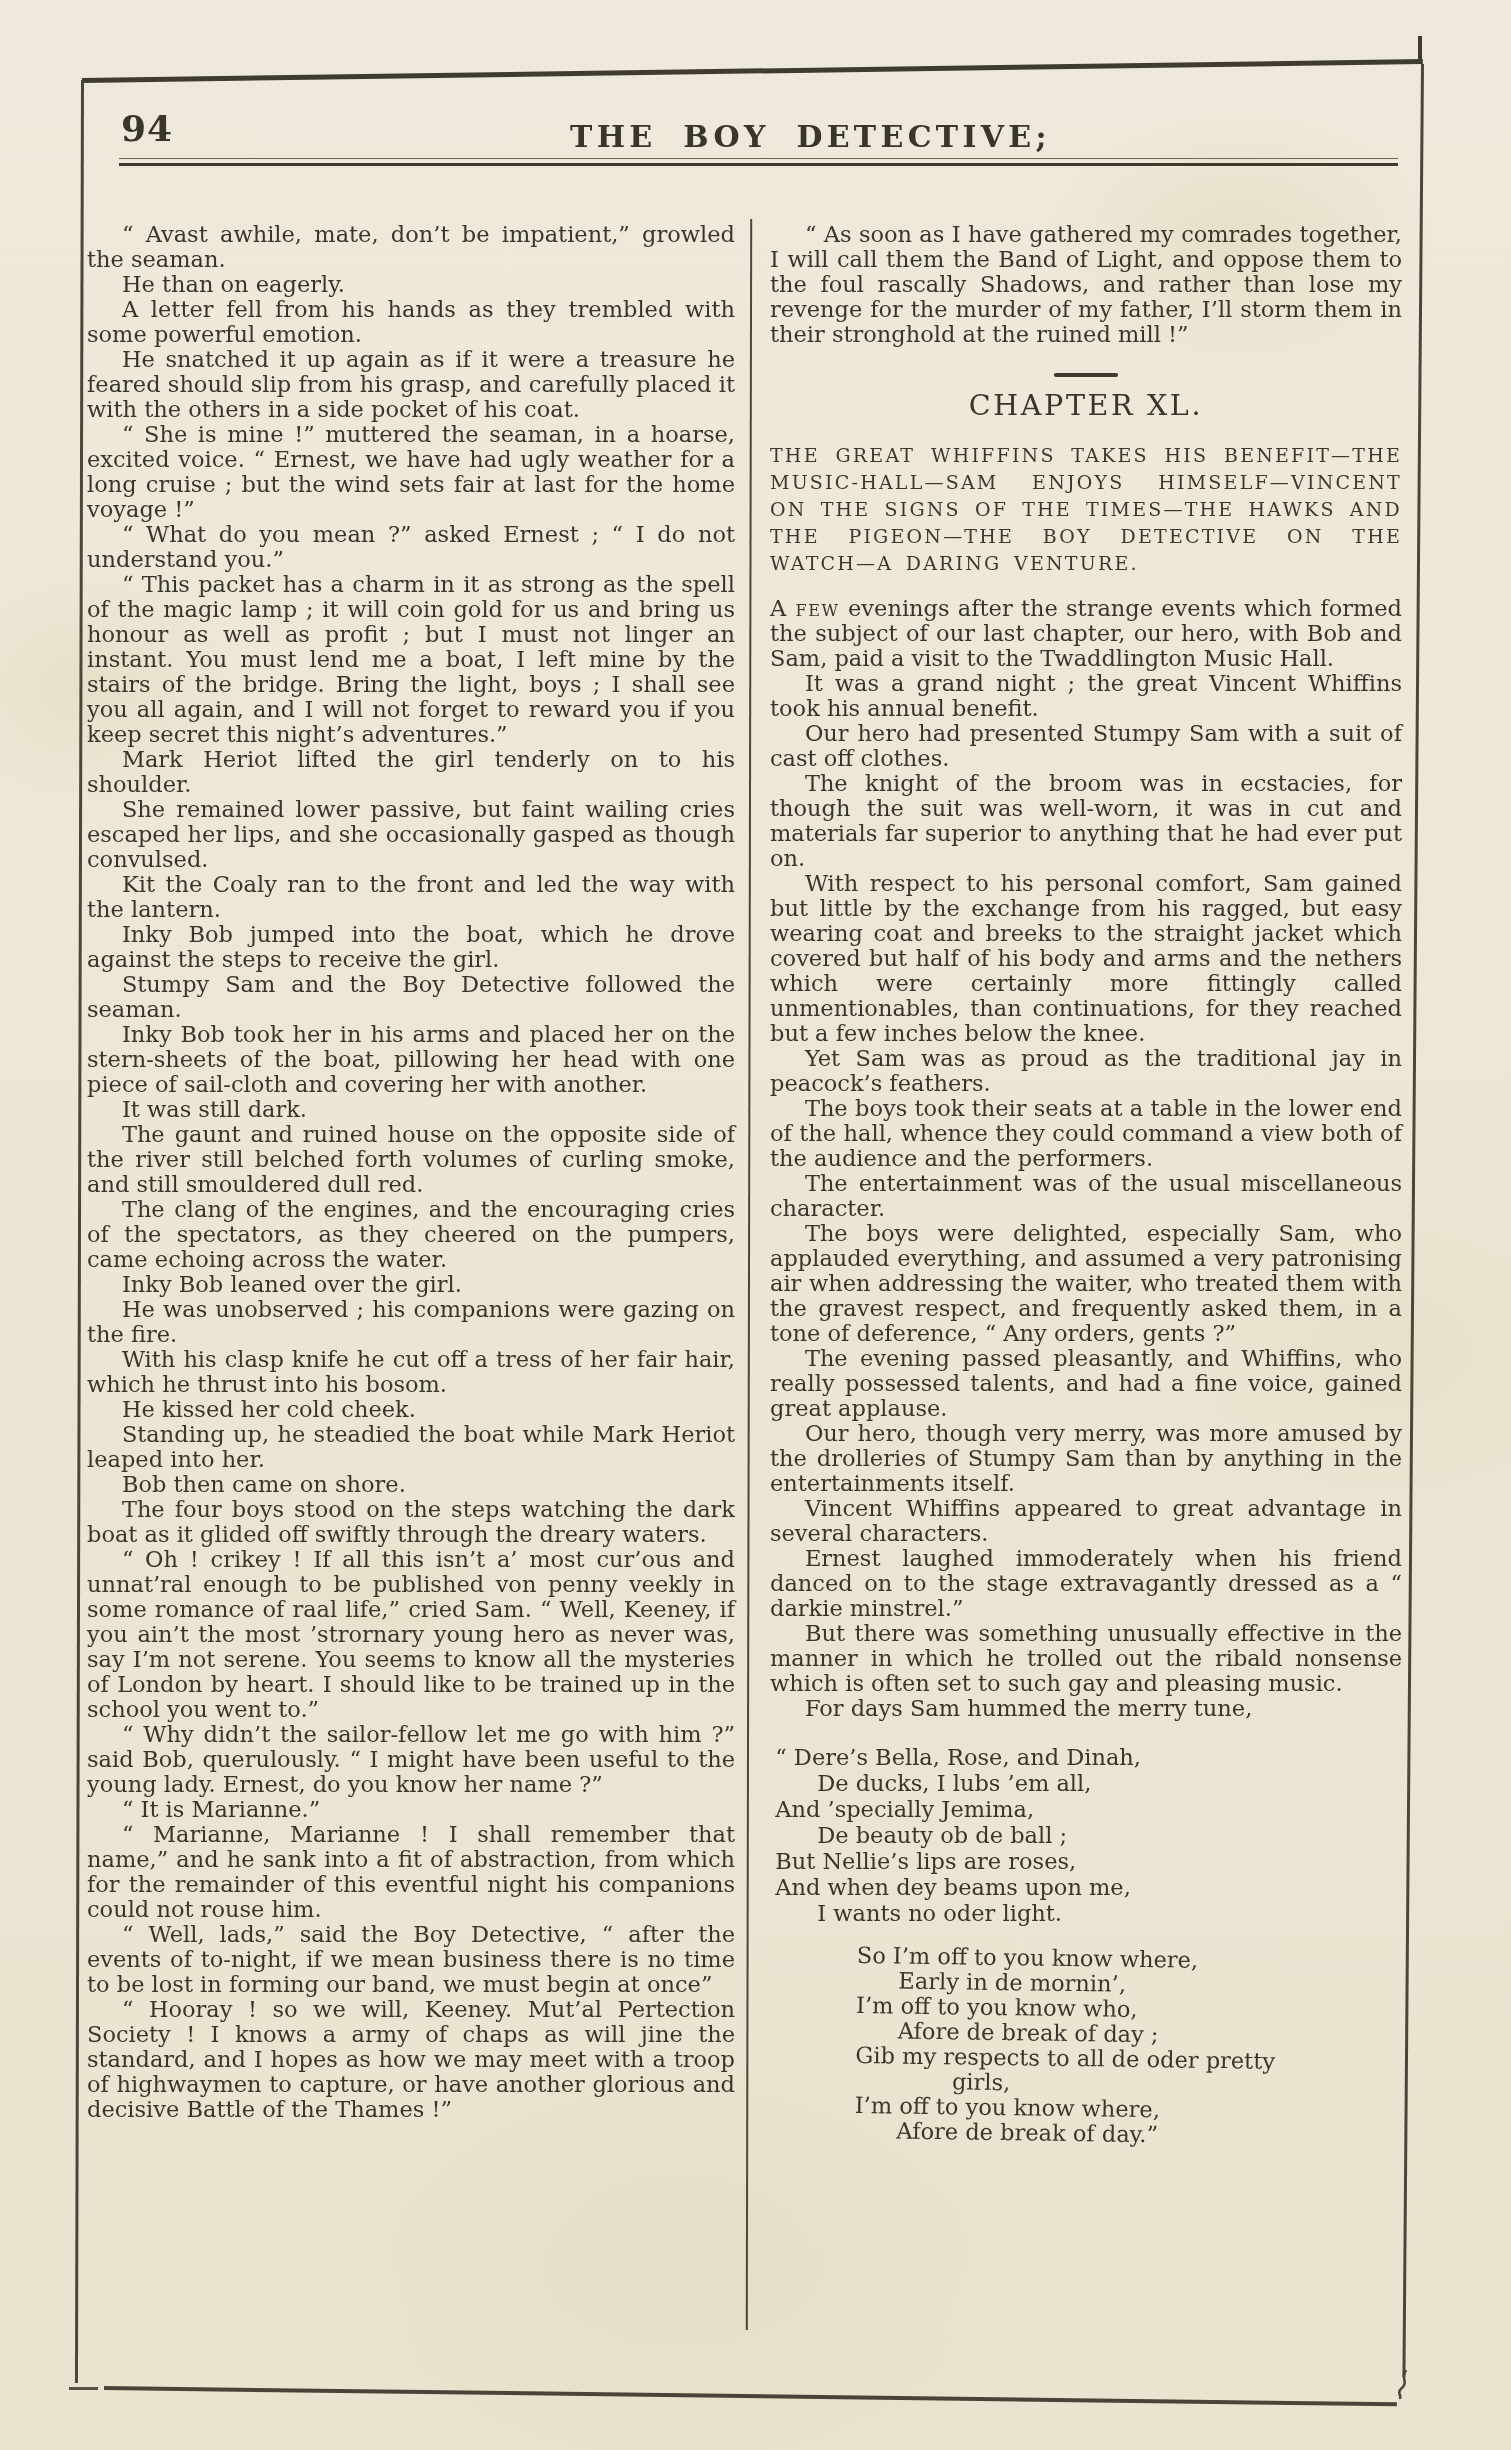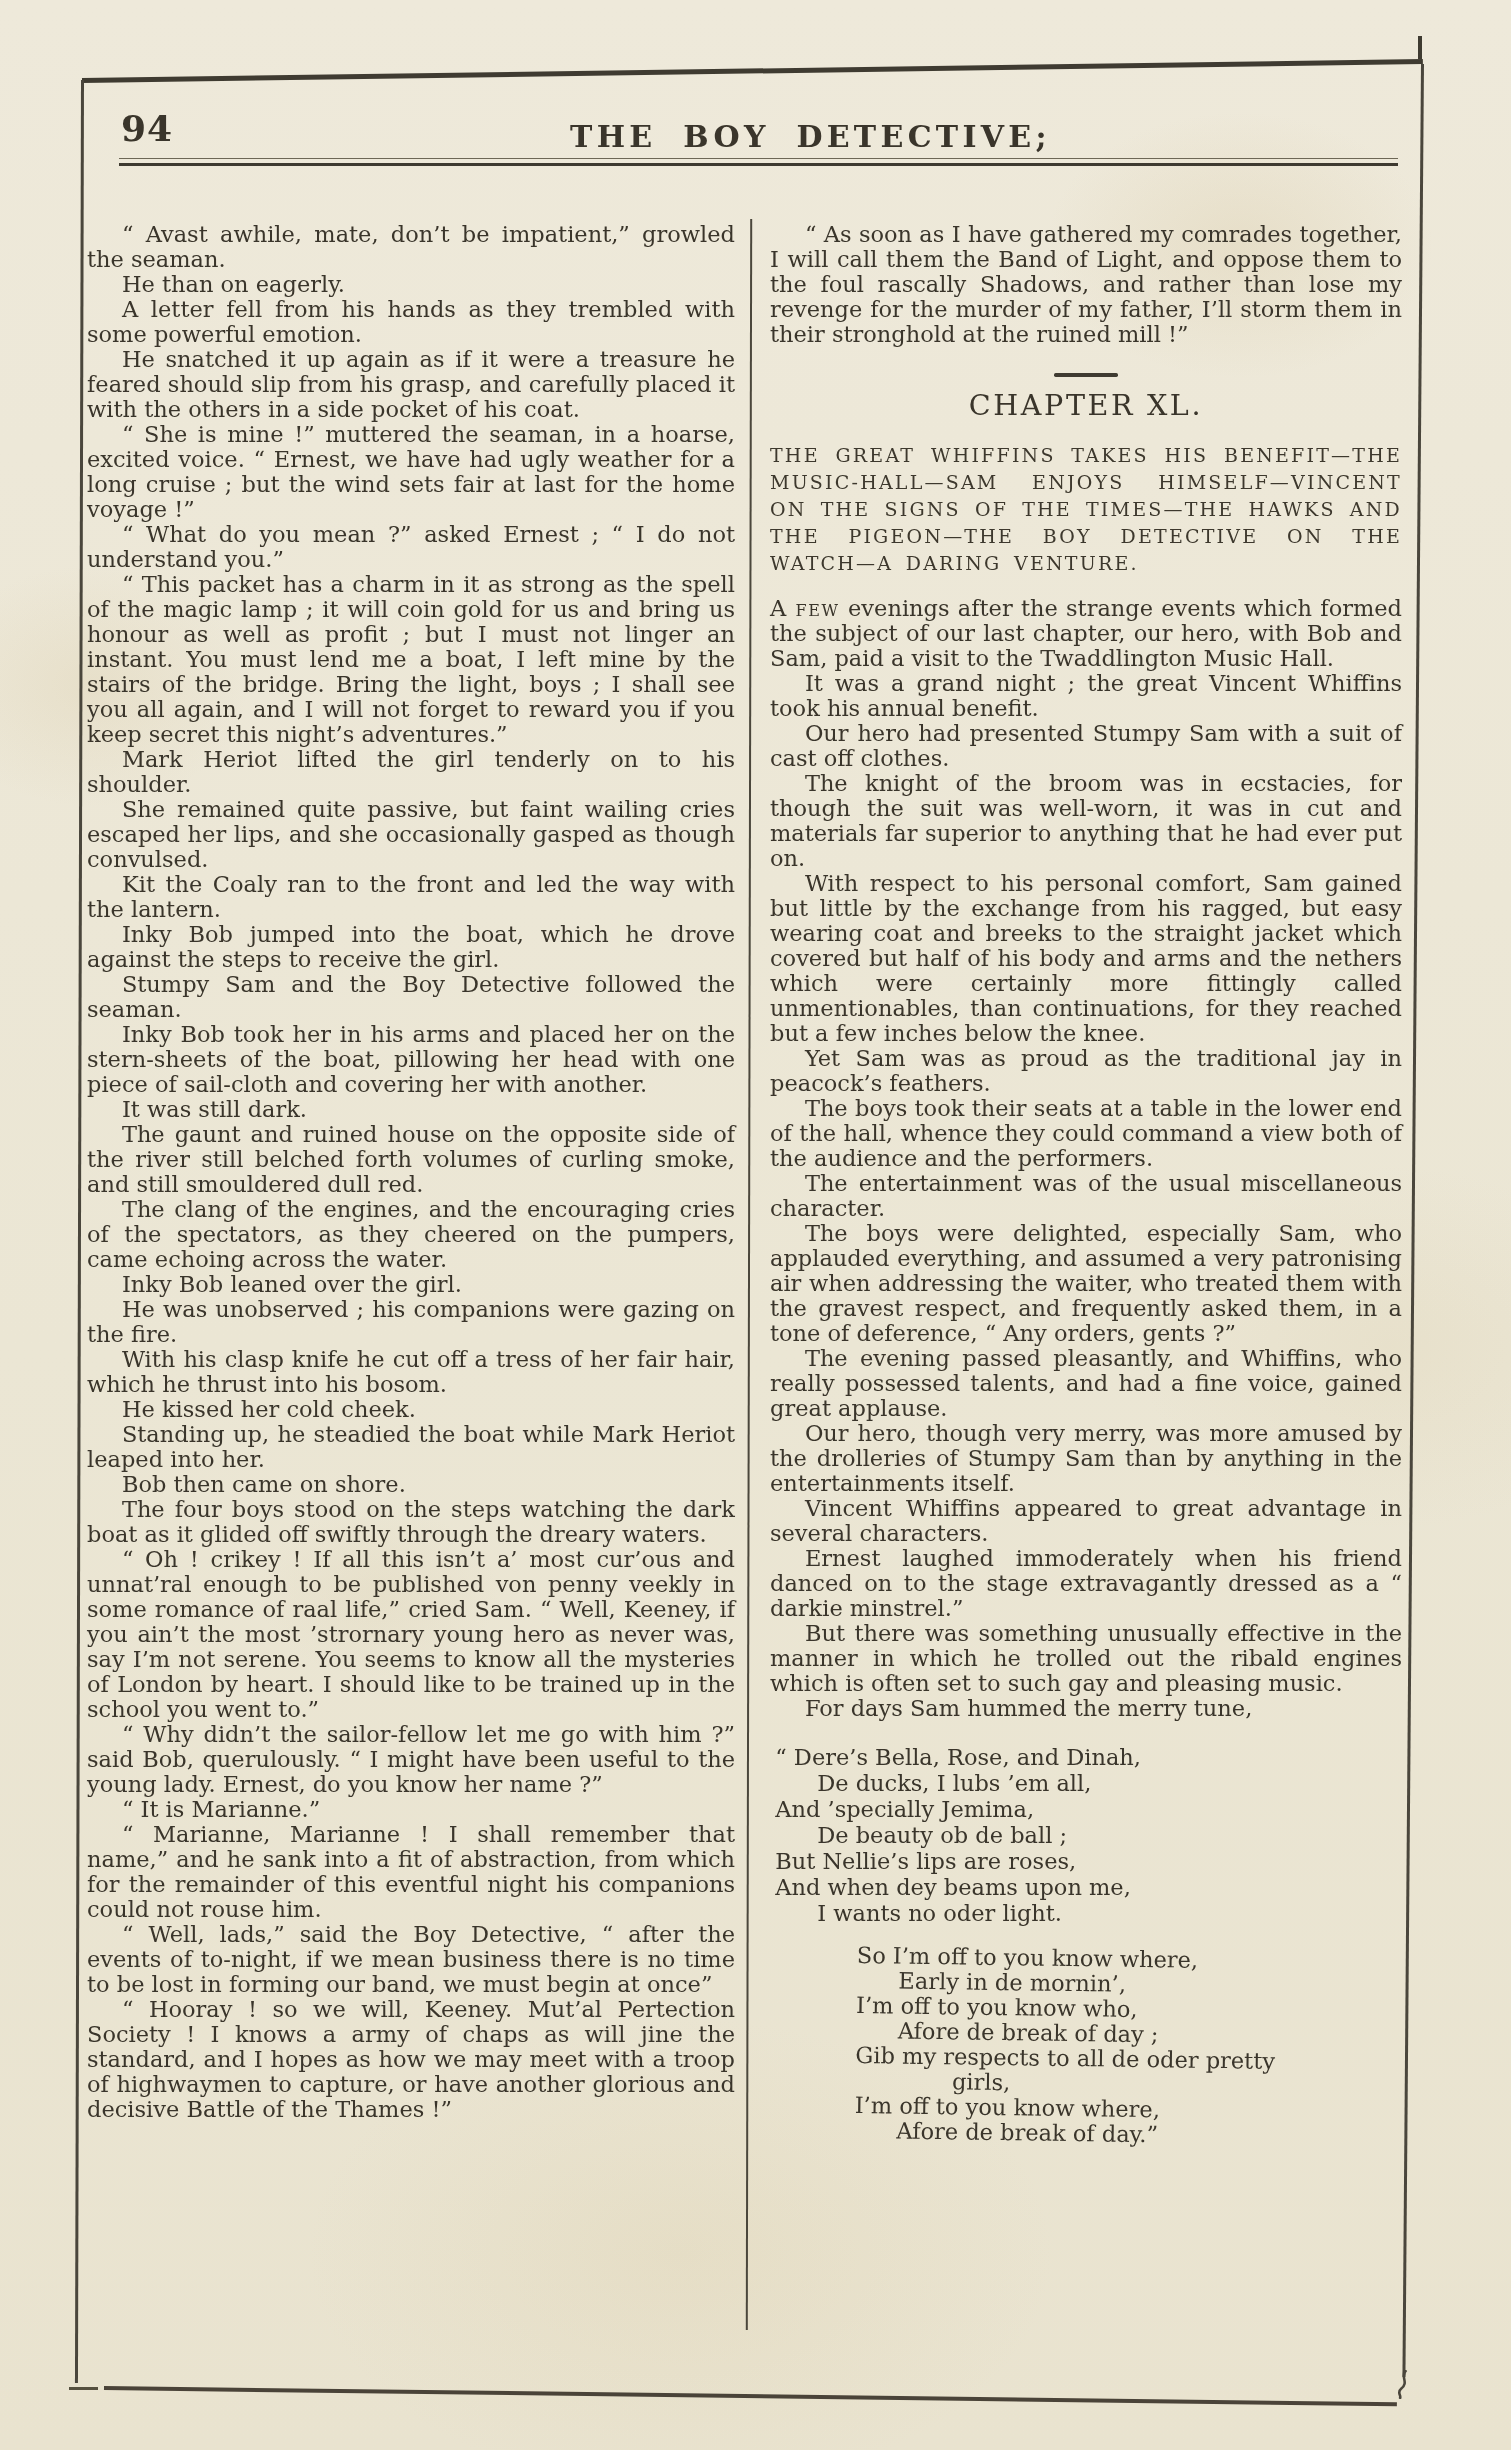--- a/index.html
+++ b/index.html
@@ -78,21 +78,21 @@
 
   <div class="col col-left">
       <p class="para">“ Avast awhile, mate, don’t be impatient,” growled the seaman.</p>
       <p class="para">He than on eagerly.</p>
       <p class="para">A letter fell from his hands as they trembled with some powerful emotion.</p>
       <p class="para">He snatched it up again as if it were a treasure he feared should slip from his grasp, and carefully placed it with the others in a side pocket of his coat.</p>
       <p class="para">“ She is mine !” muttered the seaman, in a hoarse, excited voice. “ Ernest, we have had ugly weather for a long cruise ; but the wind sets fair at last for the home voyage !”</p>
       <p class="para">“ What do you mean ?” asked Ernest ; “ I do not understand you.”</p>
       <p class="para">“ This packet has a charm in it as strong as the spell of the magic lamp ; it will coin gold for us and bring us honour as well as profit ; but I must not linger an instant.  You must lend me a boat, I left mine by the stairs of the bridge.  Bring the light, boys ; I shall see you all again, and I will not forget to reward you if you keep secret this night’s adventures.”</p>
       <p class="para">Mark Heriot lifted the girl tenderly on to his shoulder.</p>
-      <p class="para">She remained quite passive, but faint wailing cries escaped her lips, and she occasionally gasped as though convulsed.</p>
+      <p class="para">She remained lower passive, but faint wailing cries escaped her lips, and she occasionally gasped as though convulsed.</p>
       <p class="para">Kit the Coaly ran to the front and led the way with the lantern.</p>
       <p class="para">Inky Bob jumped into the boat, which he drove against the steps to receive the girl.</p>
       <p class="para">Stumpy Sam and the Boy Detective followed the seaman.</p>
       <p class="para">Inky Bob took her in his arms and placed her on the stern-sheets of the boat, pillowing her head with one piece of sail-cloth and covering her with another.</p>
       <p class="para">It was still dark.</p>
       <p class="para">The gaunt and ruined house on the opposite side of the river still belched forth volumes of curling smoke, and still smouldered dull red.</p>
       <p class="para">The clang of the engines, and the encouraging cries of the spectators, as they cheered on the pumpers, came echoing across the water.</p>
       <p class="para">Inky Bob leaned over the girl.</p>
       <p class="para">He was unobserved ; his companions were gazing on the fire.</p>
       <p class="para">With his clasp knife he cut off a tress of her fair hair, which he thrust into his bosom.</p>
@@ -125,21 +125,21 @@
         <p class="para">The knight of the broom was in ecstacies, for though the suit was well-worn, it was in cut and materials far superior to anything that he had ever put on.</p>
         <p class="para">With respect to his personal comfort, Sam gained but little by the exchange from his ragged, but easy wearing coat and breeks to the straight jacket which covered but half of his body and arms and the nethers which were certainly more fittingly called unmentionables, than continuations, for they reached but a few inches below the knee.</p>
         <p class="para">Yet Sam was as proud as the traditional jay in peacock’s feathers.</p>
         <p class="para">The boys took their seats at a table in the lower end of the hall, whence they could command a view both of the audience and the performers.</p>
         <p class="para">The entertainment was of the usual miscellaneous character.</p>
         <p class="para">The boys were delighted, especially Sam, who applauded everything, and assumed a very patronising air when addressing the waiter, who treated them with the gravest respect, and frequently asked them, in a tone of deference, “ Any orders, gents ?”</p>
         <p class="para">The evening passed pleasantly, and Whiffins, who really possessed talents, and had a fine voice, gained great applause.</p>
         <p class="para">Our hero, though very merry, was more amused by the drolleries of Stumpy Sam than by anything in the entertainments itself.</p>
         <p class="para">Vincent Whiffins appeared to great advantage in several characters.</p>
         <p class="para">Ernest laughed immoderately when his friend danced on to the stage extravagantly dressed as a “ darkie minstrel.”</p>
-        <p class="para">But there was something unusually effective in the manner in which he trolled out the ribald engines which is often set to such gay and pleasing music.</p>
+        <p class="para">But there was something unusually effective in the manner in which he trolled out the ribald nonsense which is often set to such gay and pleasing music.</p>
         <p class="para">For days Sam hummed the merry tune,</p>
       </div>
 
     <div class="verse">
         <p class="ind-0">“ Dere’s Bella, Rose, and Dinah,</p>
         <p class="ind-1">De ducks, I lubs ’em all,</p>
         <p class="ind-0">And ’specially Jemima,</p>
         <p class="ind-1">De beauty ob de ball ;</p>
         <p class="ind-0">But Nellie’s lips are roses,</p>
         <p class="ind-0">And when dey beams upon me,</p>

